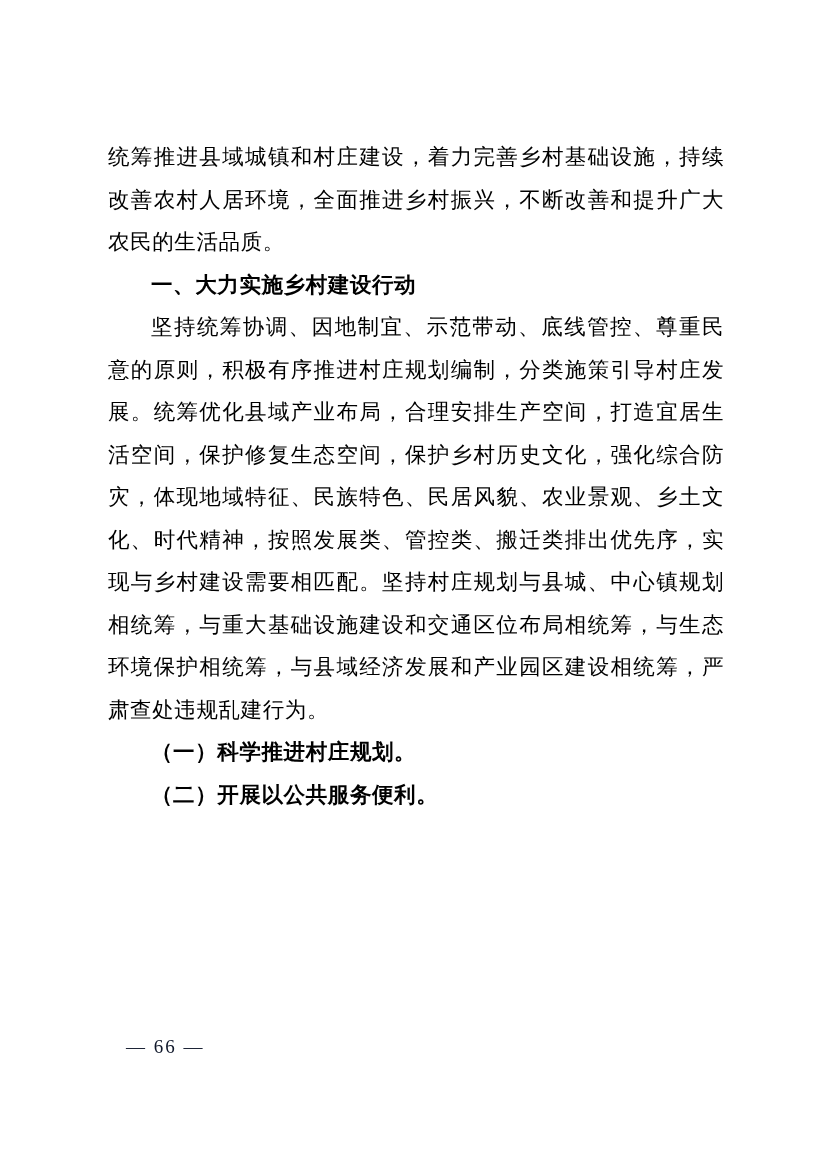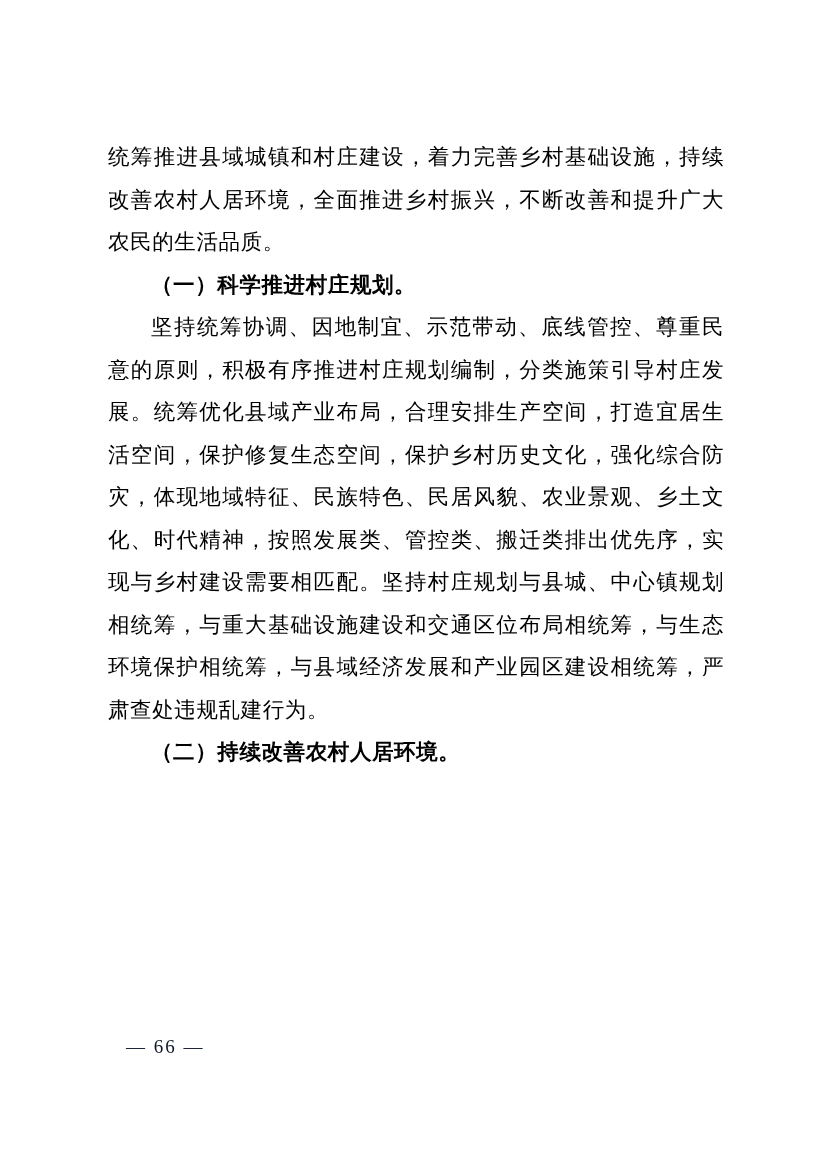--- a/index.html
+++ b/index.html
@@ -65,25 +65,26 @@
 </style>
 </head>
 <body>
 
 <div class="page-canvas">
 
   <div class="content">
 
     <p class="block no-indent">统筹推进县域城镇和村庄建设，着力完善乡村基础设施，持续改善农村人居环境，全面推进乡村振兴，不断改善和提升广大农民的生活品质。</p>
 
+    <p class="block heading-main">一、大力实施乡村建设行动</p>
+
+    <p class="block indent">坚持统筹协调、因地制宜、示范带动、底线管控、尊重民意的原则，积极有序推进村庄规划编制，分类施策引导村庄发展。统筹优化县域产业布局，合理安排生产空间，打造宜居生活空间，保护修复生态空间，保护乡村历史文化，强化综合防灾，体现地域特征、民族特色、民居风貌、农业景观、乡土文化、时代精神，按照发展类、管控类、搬迁类排出优先序，实现与乡村建设需要相匹配。坚持村庄规划与县城、中心镇规划相统筹，与重大基础设施建设和交通区位布局相统筹，与生态环境保护相统筹，与县域经济发展和产业园区建设相统筹，严肃查处违规乱建行为。</p>
 
     <p class="block heading-sub">（一）科学推进村庄规划。</p>
 
-    <p class="block indent">坚持统筹协调、因地制宜、示范带动、底线管控、尊重民意的原则，积极有序推进村庄规划编制，分类施策引导村庄发展。统筹优化县域产业布局，合理安排生产空间，打造宜居生活空间，保护修复生态空间，保护乡村历史文化，强化综合防灾，体现地域特征、民族特色、民居风貌、农业景观、乡土文化、时代精神，按照发展类、管控类、搬迁类排出优先序，实现与乡村建设需要相匹配。坚持村庄规划与县城、中心镇规划相统筹，与重大基础设施建设和交通区位布局相统筹，与生态环境保护相统筹，与县域经济发展和产业园区建设相统筹，严肃查处违规乱建行为。</p>
-
-    <p class="block heading-sub">（二）持续改善农村人居环境。</p>
+    <p class="block heading-sub">（二）开展以公共服务便利。</p>
 
 
   </div>
 
   <div class="page-footer">— 66 —</div>
 
 </div>
 
 </body></html>

